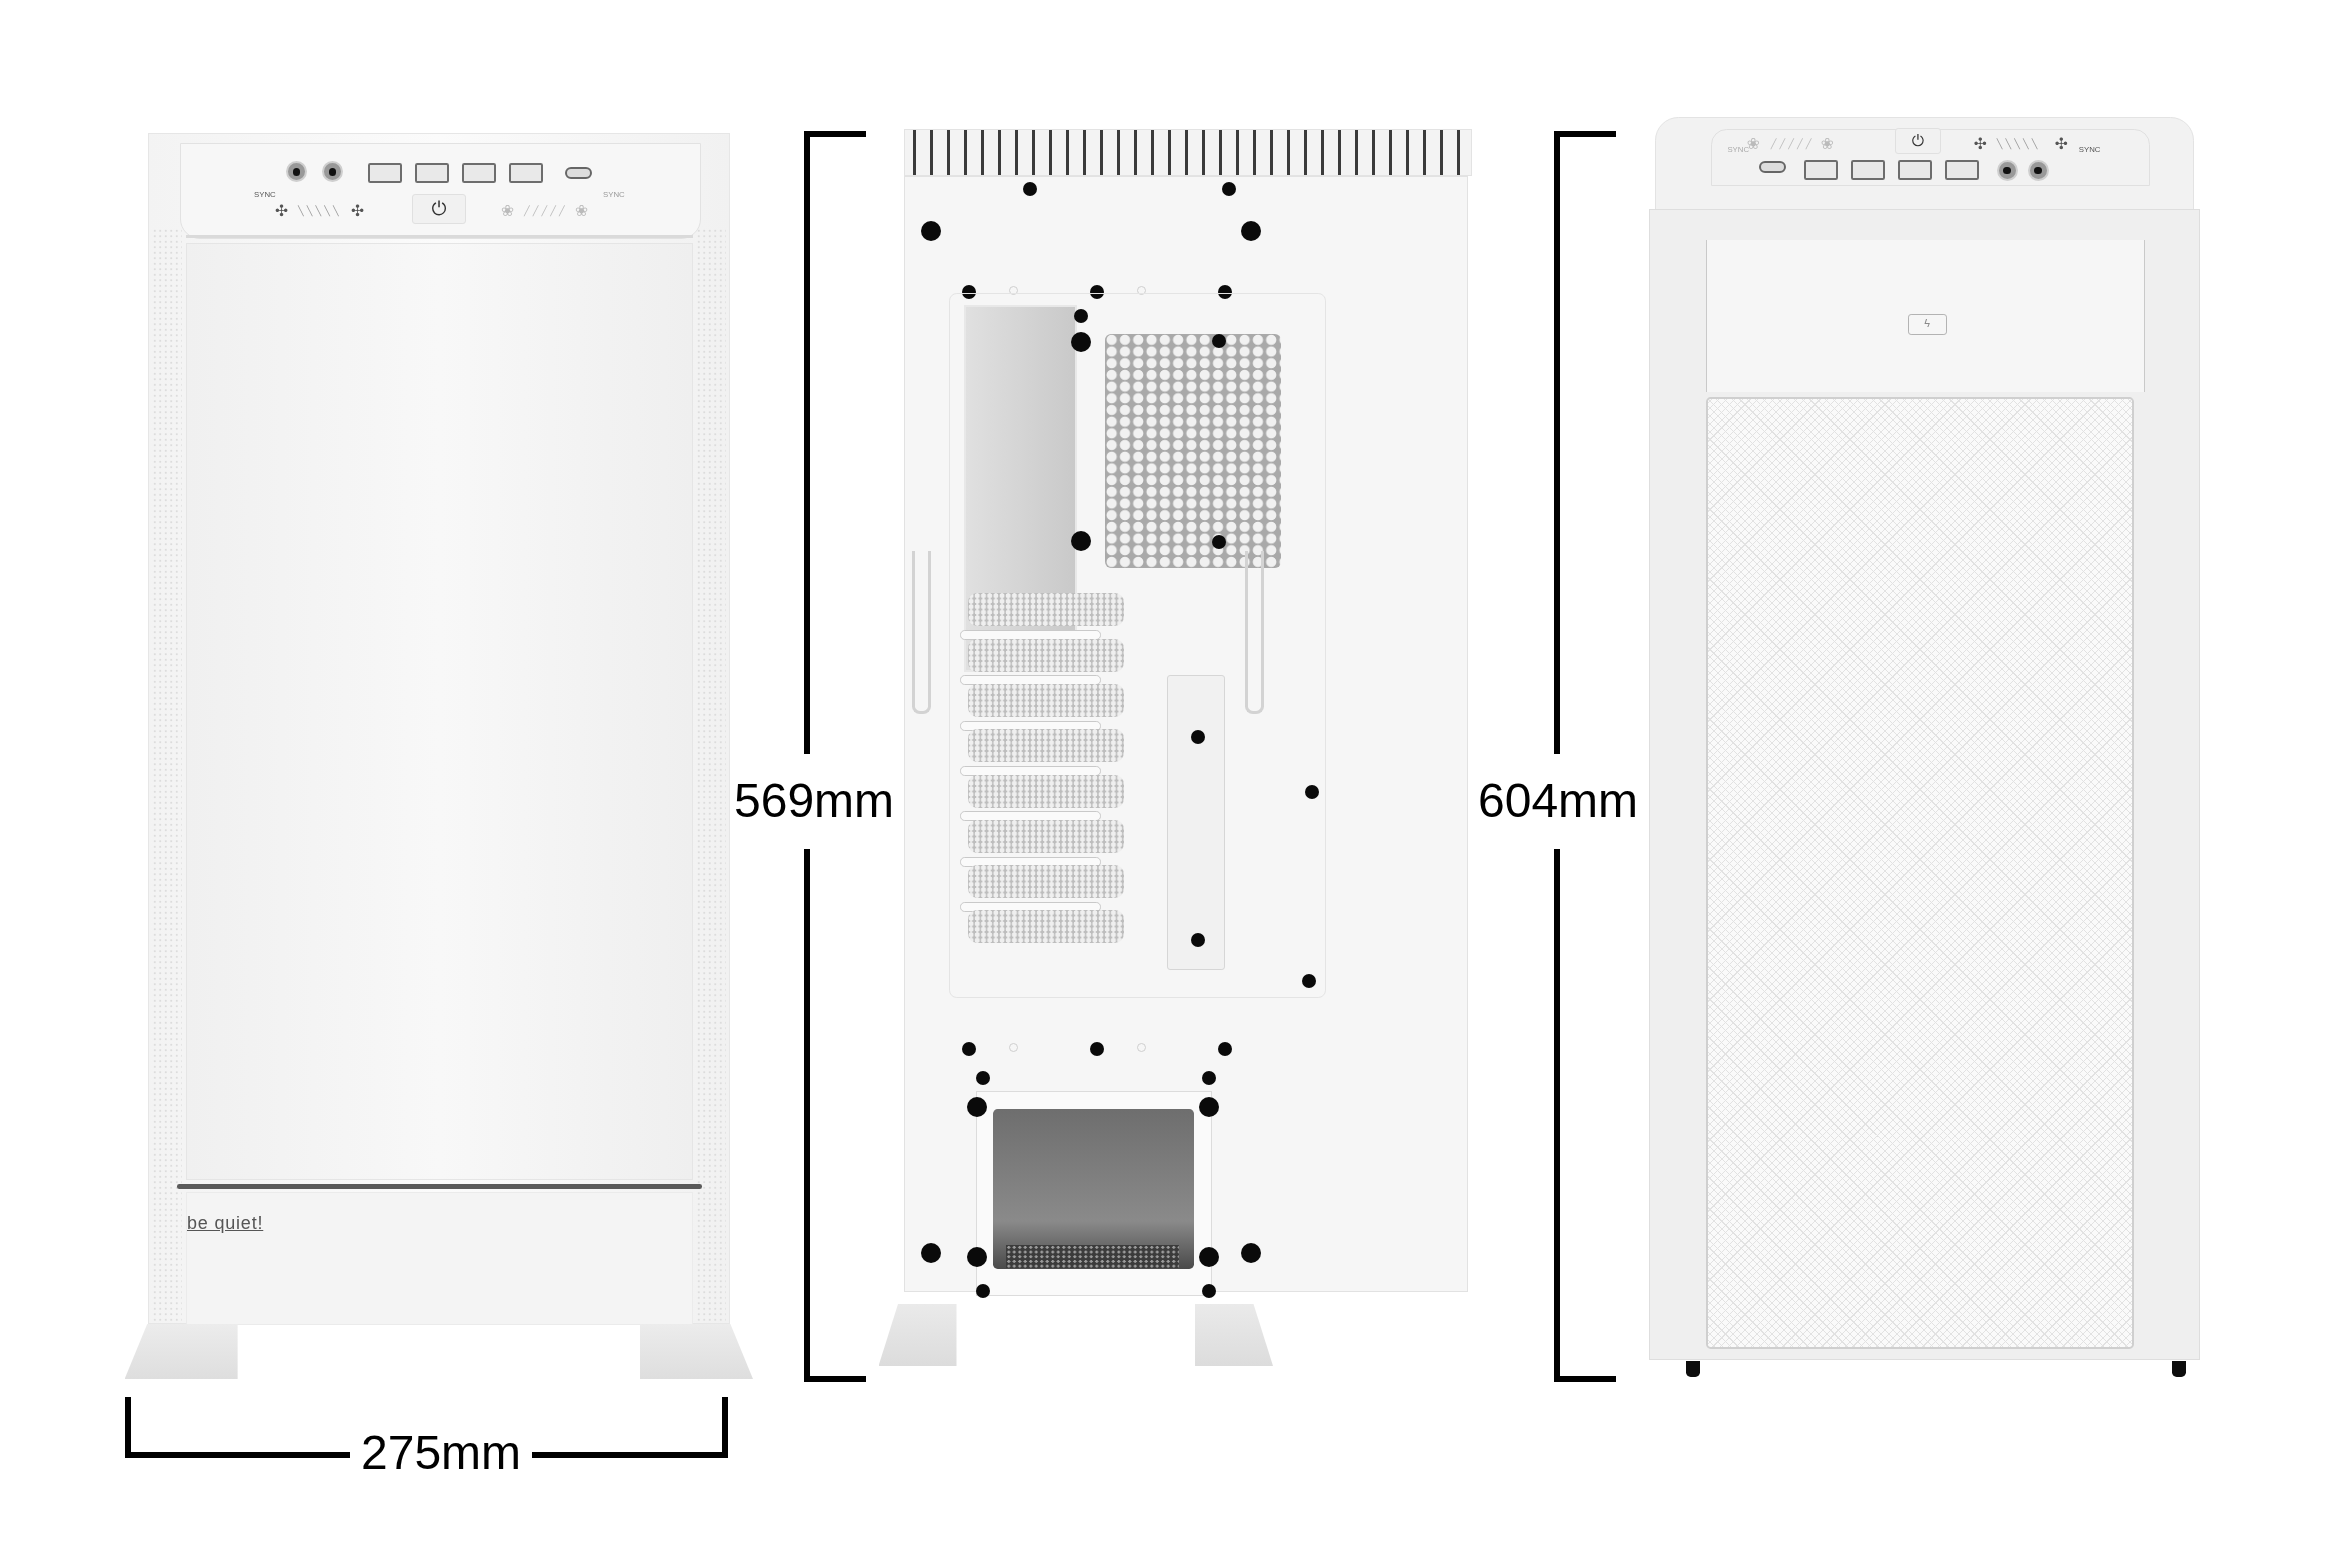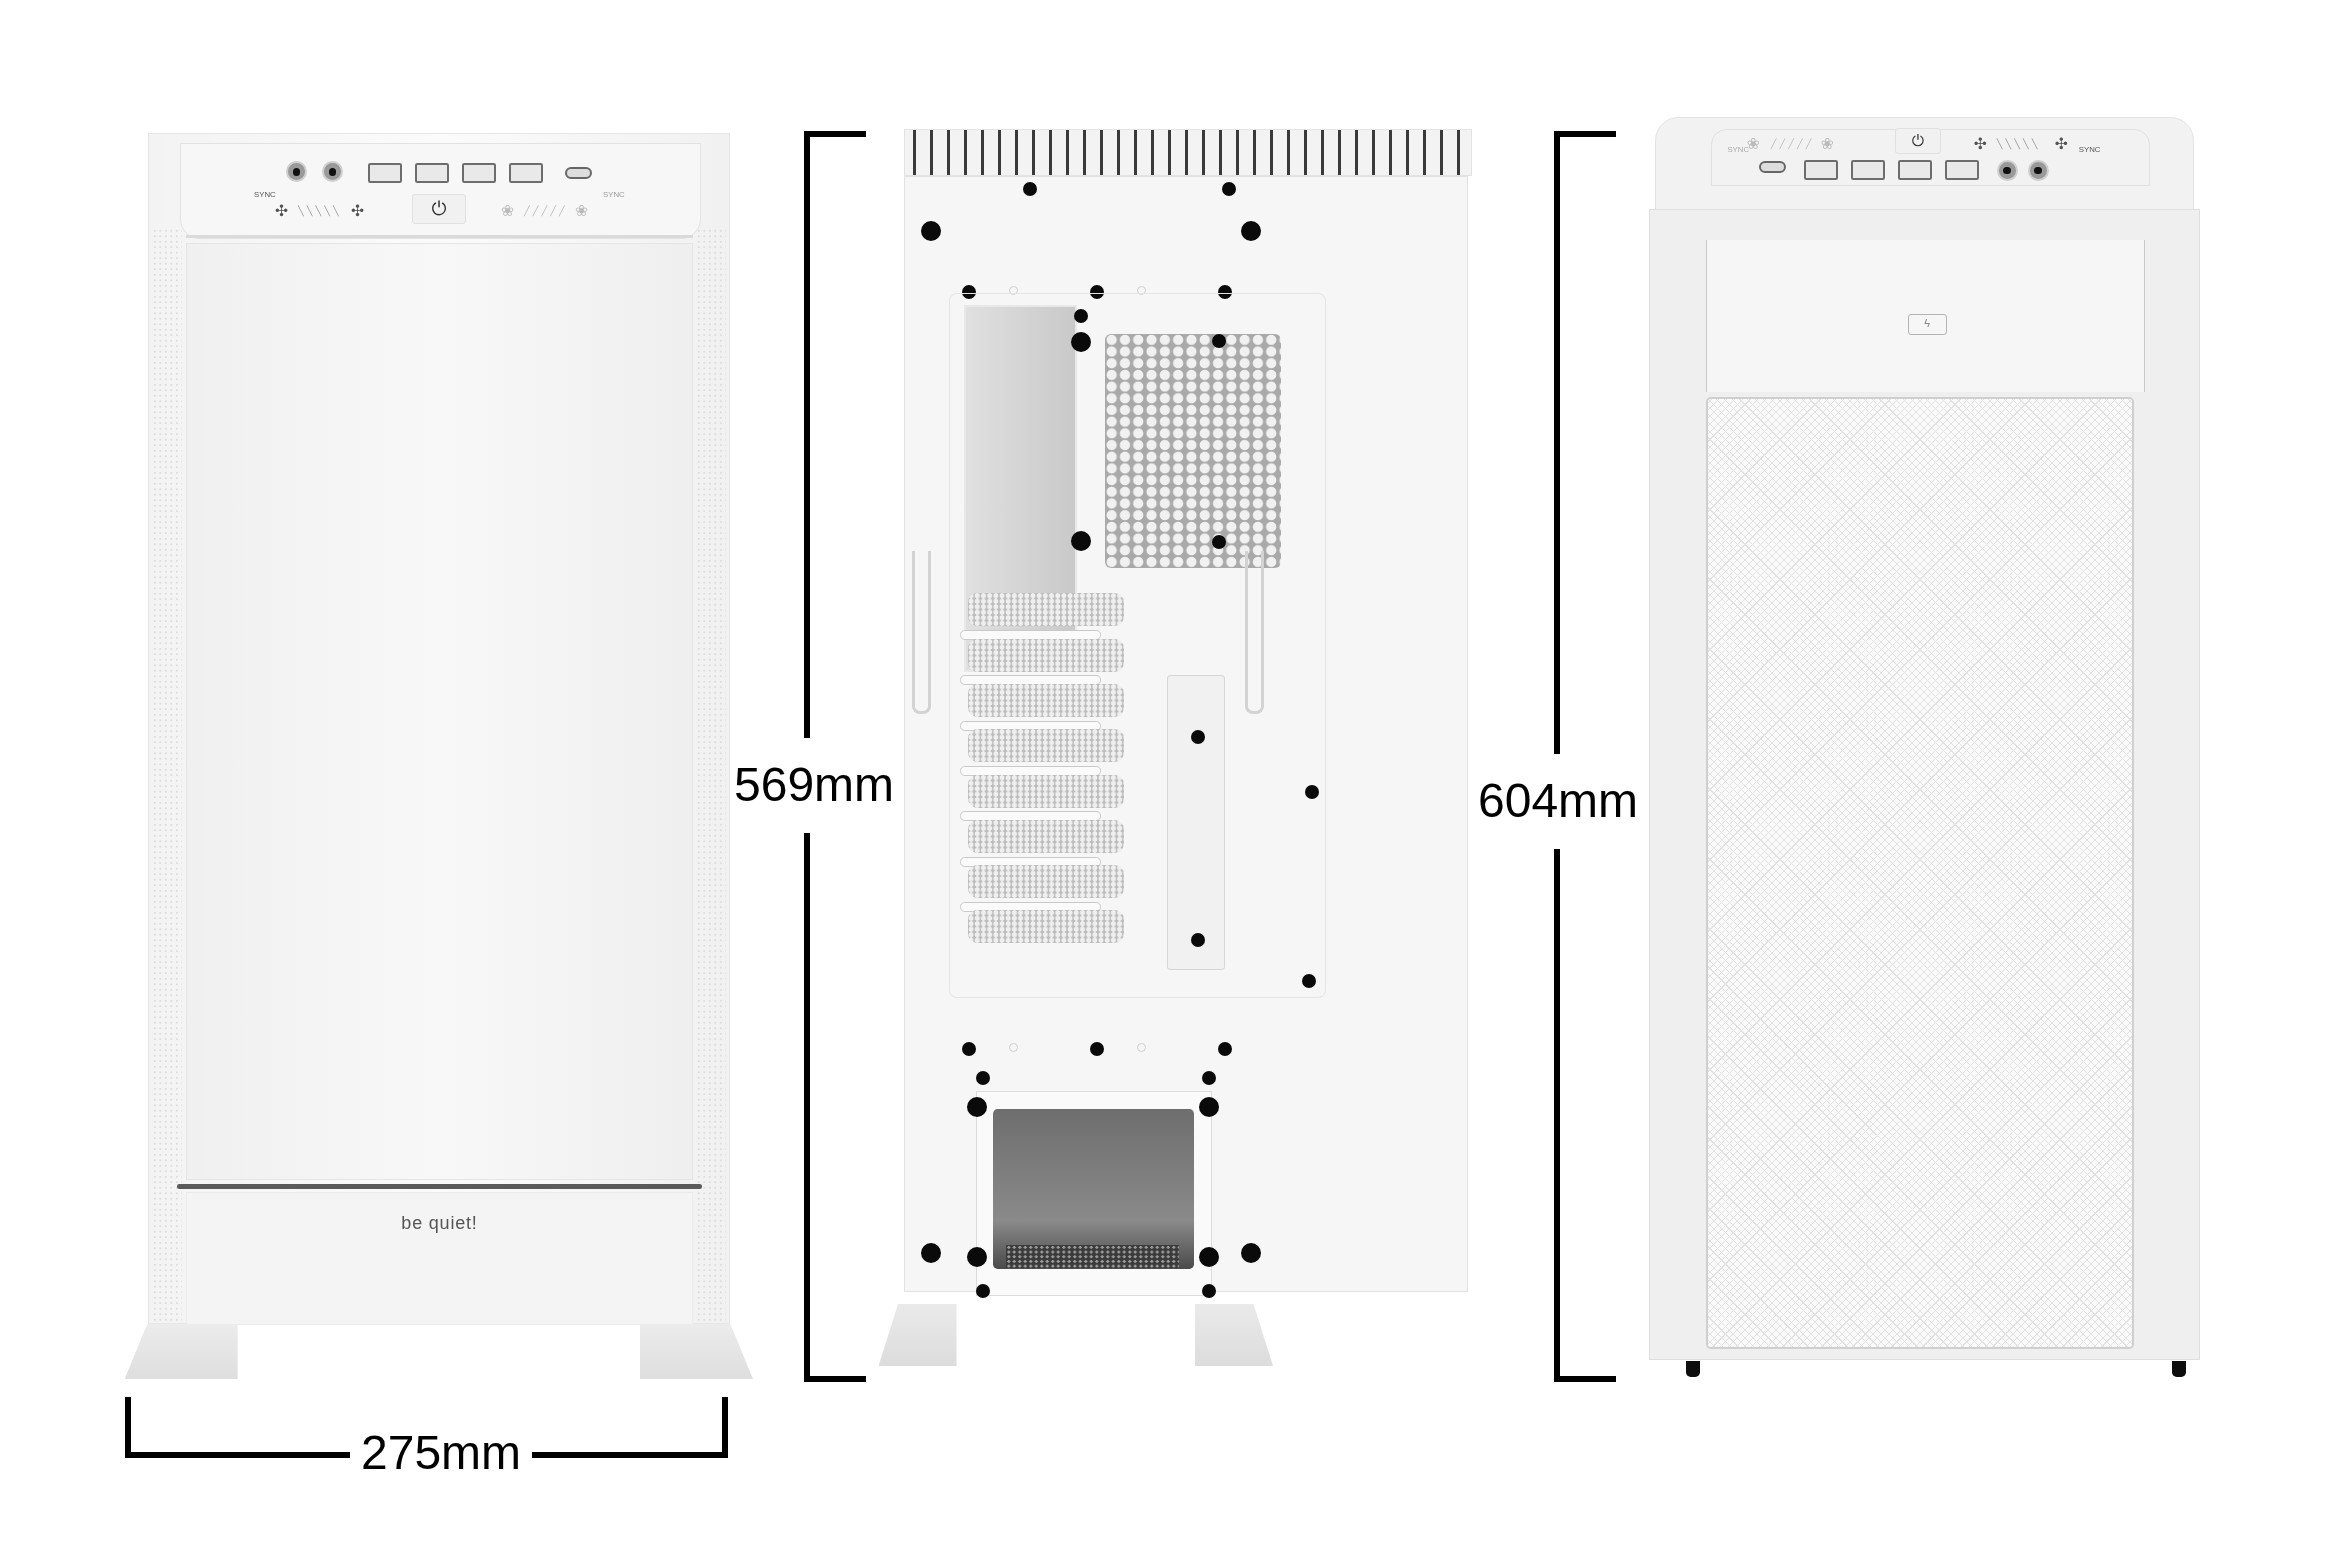--- a/index.html
+++ b/index.html
@@ -11,21 +11,21 @@
   
   .front{left:148px;top:133px;width:582px;height:1249px;}
   .front-body{position:absolute;left:0;top:0;width:582px;height:1191px;background:linear-gradient(90deg,#f3f3f3,#fbfbfb 50%,#f1f1f1);border:1.6px solid #e6e6e6;box-sizing:border-box;}
   .front-mesh-l,.front-mesh-r{position:absolute;top:94px;width:30px;height:1093px;background-image:radial-gradient(#dcdcdc 1.1px,transparent 1.2px);background-size:5.5px 5.5px;}
   .front-mesh-l{left:3.1px;} .front-mesh-r{right:3.1px;}
   .io-panel{position:absolute;left:31px;top:9.4px;width:519px;height:94px;border:1.6px solid #e2e2e2;border-radius:0 0 20px 20px;background:#f7f7f7;}
   .front-top-sep{position:absolute;left:37px;top:101px;width:507px;height:3.1px;background:#dadada;}
   .front-panel{position:absolute;left:37px;top:109px;width:507px;height:937px;background:linear-gradient(90deg,#f0f0f0,#f8f8f8 50%,#efefef);border:1.6px solid #e5e5e5;box-sizing:border-box;}
   .front-trim{position:absolute;left:28px;top:1050px;width:525px;height:4.7px;background:#5a5a5a;border-radius:2.3px;}
   .front-lower{position:absolute;left:37px;top:1058px;width:507px;height:133px;background:#f4f4f4;border:1.6px solid #ebebeb;box-sizing:border-box;}
-  .logo{position:absolute;left:0;width:100%;top:20px;text-align:center;font-size:18px;color:#555;letter-spacing:0.8px;}
+  .logo{position:absolute;left:0;width:100%;top:20px;text-align:left;font-size:18px;color:#555;letter-spacing:0.8px;text-decoration:underline;}
   .foot{position:absolute;background:linear-gradient(180deg,#ececec,#dedede);}
   .port-jack{position:absolute;width:17px;height:17px;border-radius:50%;background:#999;border:2.3px solid #cfcfcf;}
   .port-jack::after{content:"";position:absolute;left:4.7px;top:4.7px;width:7.8px;height:7.8px;border-radius:50%;background:#111;}
   .port-usb{position:absolute;width:30px;height:15.6px;border:2.3px solid #6d6d6d;background:#e9e9e9;border-radius:2.3px;}
   .port-usbc{position:absolute;width:23.4px;height:7.8px;border:2.3px solid #666;border-radius:6.2px;background:#ddd;}
   .icon-glyph{position:absolute;color:#555;font-size:15.6px;line-height:1;}
   .power-btn{position:absolute;width:52px;height:28px;border:1.6px solid #e0e0e0;border-radius:3.1px;background:#f1f1f1;text-align:center;line-height:28px;font-size:19px;color:#333;}
   
   .back{left:898px;top:129px;width:593px;height:1253px;}
   .back-vent{position:absolute;left:6.2px;top:0;width:568px;height:47px;background:repeating-linear-gradient(90deg,#f3f3f3 0 7.8px,#3a3a3a 7.8px 11px,#f3f3f3 11px 17px);border:1.6px solid #e3e3e3;box-sizing:border-box;}
@@ -91,21 +91,21 @@
 </div>
 
 <div class="dim-line" style="left:125px;top:1397px;width:6.2px;height:61px"></div>
 <div class="dim-line" style="left:722px;top:1397px;width:6.2px;height:61px"></div>
 <div class="dim-line" style="left:125px;top:1452px;width:603px;height:6.2px"></div>
 <div class="dim-label" style="left:350px;top:1429px;padding:0 11px">275mm</div>
 
 <div class="dim-line" style="left:804px;top:131px;width:62px;height:6.2px"></div>
 <div class="dim-line" style="left:804px;top:1376px;width:62px;height:6.2px"></div>
 <div class="dim-line" style="left:804px;top:131px;width:6.2px;height:1251px"></div>
-<div class="dim-label" style="left:734px;top:738px;padding:23.4px 0">569mm</div>
+<div class="dim-label" style="left:734px;top:754px;padding:23.4px 0">569mm</div>
 
 <div class="abs back">
   <div class="back-vent"></div>
   <div class="back-body"></div>
   <div class="screw" style="left:125px;top:53px"></div>
   <div class="screw" style="left:324px;top:53px"></div>
   <div class="screw lg" style="left:23.4px;top:92px"></div>
   <div class="screw lg" style="left:343px;top:92px"></div>
   <div class="screw" style="left:64px;top:156px"></div>
   <div class="pin" style="left:111px;top:157px"></div>

